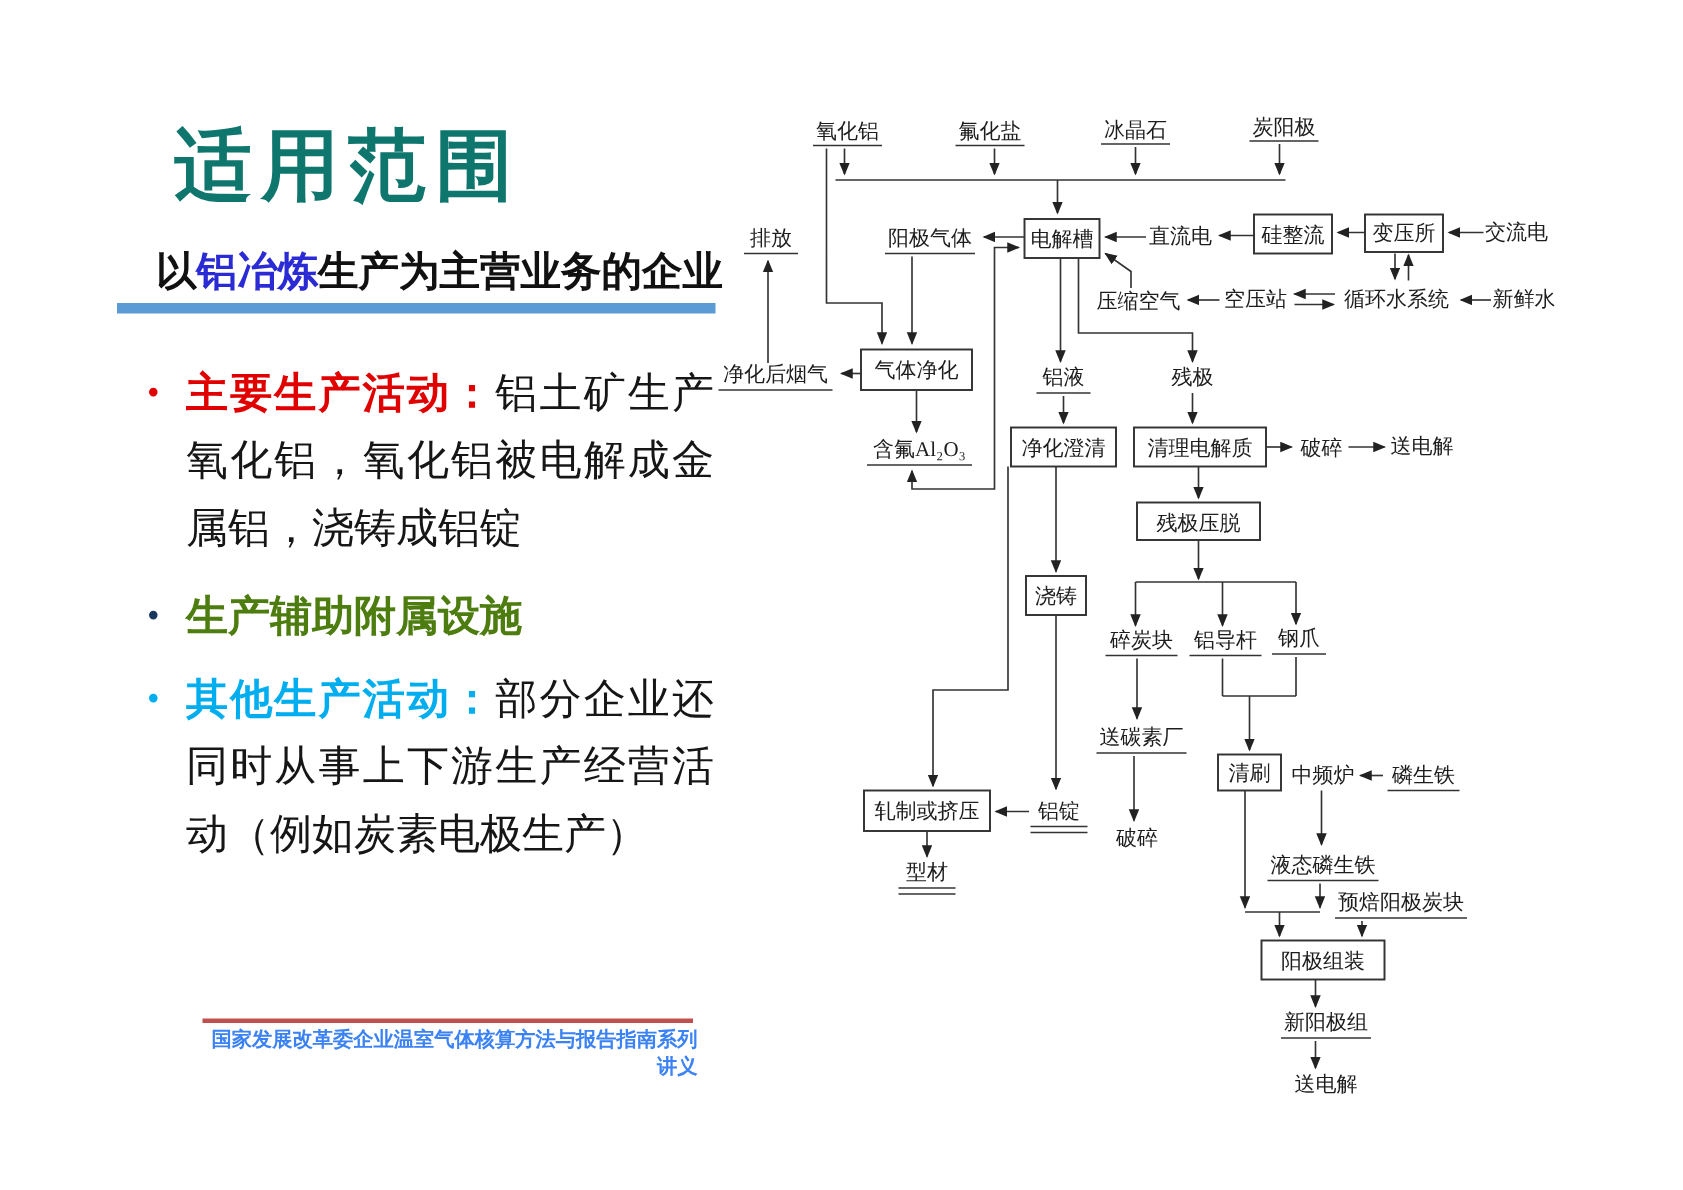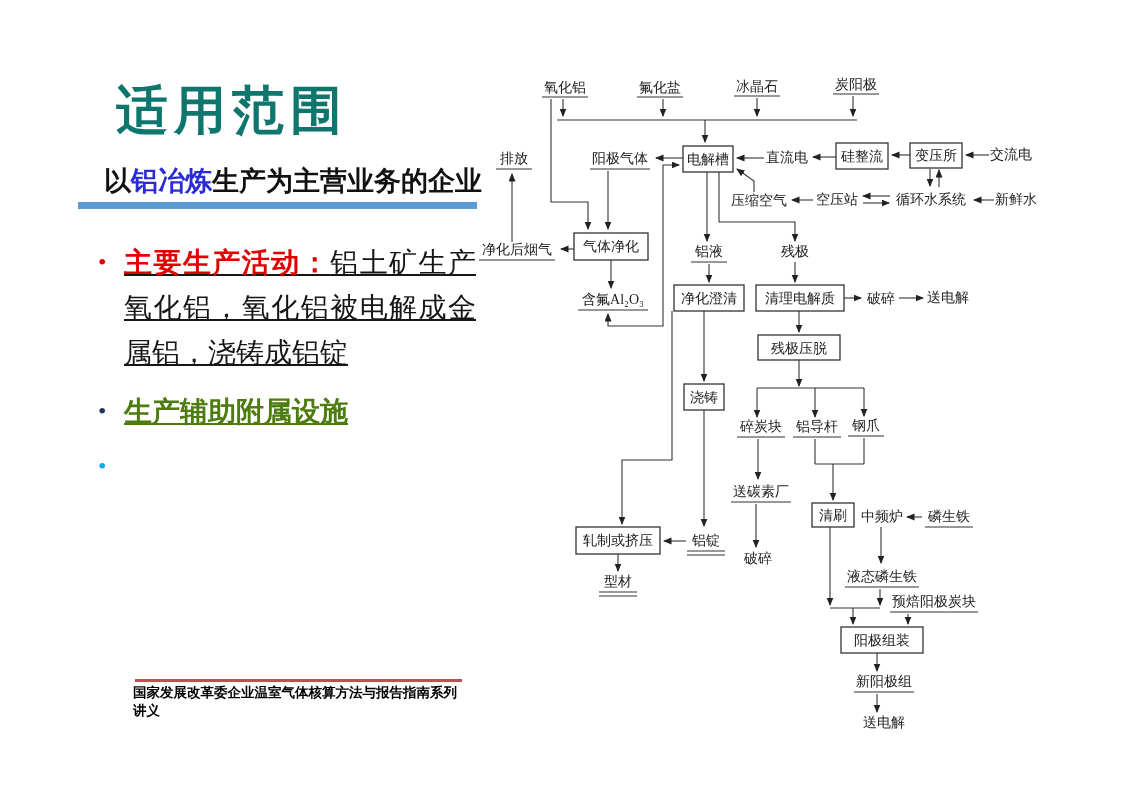--- a/index.html
+++ b/index.html
@@ -10,32 +10,32 @@
   .title{left:116px;top:76px;font-size:52px;font-weight:bold;letter-spacing:6px;
          color:#0f766e;font-family:"Liberation Sans",sans-serif;}
   .subtitle{left:104px;top:163px;font-size:27px;font-weight:bold;color:#111;
             font-family:"Liberation Sans",sans-serif;white-space:nowrap;}
   .subtitle .em{color:#2B2BD5;}
   .divider{left:78px;top:202px;width:399px;height:7px;background:#5B9BD5;}
   .bullets{left:98px;top:240px;width:392px;font-family:"Liberation Serif","DejaVu Serif",serif;}
   .bullet{display:flex;align-items:flex-start;}
   .bullet .dot{width:26px;flex:0 0 26px;font-size:24px;line-height:45px;}
   .bullet .txt{width:352px;font-size:28px;line-height:45px;color:#161616;
-               text-align:justify;text-justify:inter-ideograph;text-decoration:underline;}
+               text-align:justify;text-justify:inter-ideograph;}
   .b1 .dot{color:#E00000;}
   .b1 .lead{color:#E00000;font-weight:bold;}
   .b2{margin-top:14px;}
   .b2 .dot{color:#17375E;}
   .b2 .txt{color:#4d7c0f;font-weight:bold;}
   .b3{margin-top:10px;}
   .b3 .dot{color:#00AEEF;}
   .b3 .lead{color:#00AEEF;font-weight:bold;}
   .footer-rule{left:135px;top:679px;width:327px;height:3px;background:#C0504D;}
-  .footer-text{left:133px;top:684px;width:332px;text-align:left;font-size:13.5px;
-               font-weight:bold;color:#000000;font-family:"Liberation Sans",sans-serif;}
+  .footer-text{left:133px;top:684px;width:332px;text-align:right;font-size:13.5px;
+               font-weight:bold;color:#3b82f6;font-family:"Liberation Sans",sans-serif;}
   
   .flow{left:478px;top:55px;}
   svg text{font-family:"Liberation Serif","DejaVu Serif",serif;font-size:14px;fill:#1d1d1d;}
   svg .ln{stroke:#333;stroke-width:1.1;fill:none;}
   svg .ul{stroke:#333;stroke-width:1.1;}
   svg .bx{fill:none;stroke:#333;stroke-width:1.3;}
 </style>
 </head>
 <body>
 
@@ -51,20 +51,21 @@
   <div class="bullet b1">
     <div class="dot">•</div>
     <div class="txt"><span class="lead">主要生产活动：</span><span>铝土矿生产氧化铝，氧化铝被电解成金属铝，浇铸成铝锭</span></div>
   </div>
   <div class="bullet b2">
     <div class="dot">•</div>
     <div class="txt">生产辅助附属设施</div>
   </div>
   <div class="bullet b3">
     <div class="dot">•</div>
+    <div class="txt"><span class="lead">其他生产活动：</span><span>部分企业还同时从事上下游生产经营活动（例如炭素电极生产）</span></div>
   </div>
 </div>
 
 <div class="abs footer-rule"></div>
 <div class="abs footer-text">国家发展改革委企业温室气体核算方法与报告指南系列讲义</div>
 
 <svg class="abs flow" width="644" height="700" viewBox="478 55 644 700">
   <defs>
     <marker id="arw" markerWidth="9" markerHeight="8" refX="7.5" refY="3.5" orient="auto" markerUnits="userSpaceOnUse">
       <path d="M0,0 L8.5,3.5 L0,7 z" fill="#222"></path>

